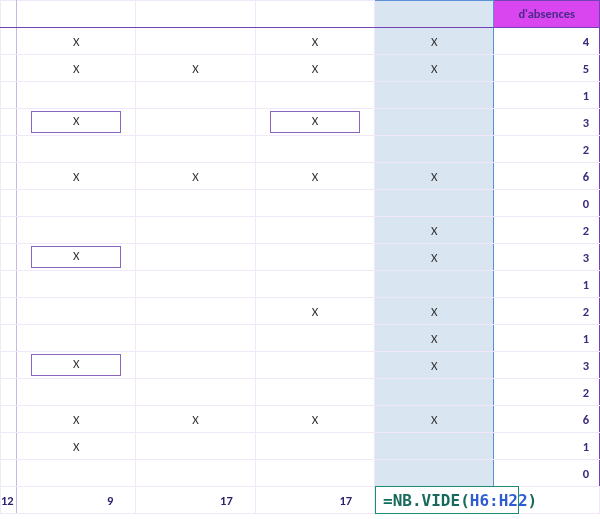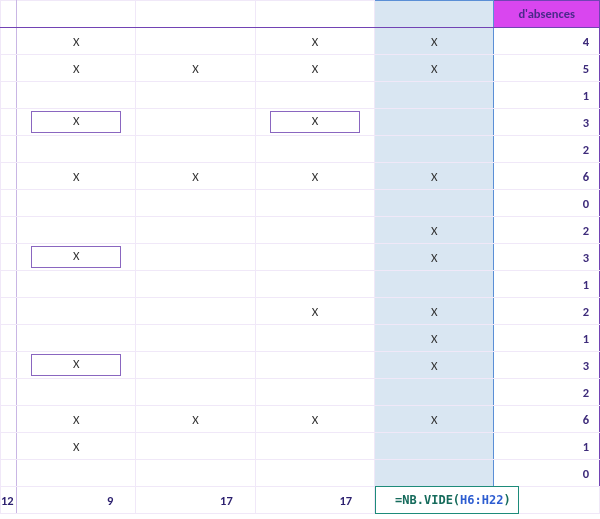--- a/index.html
+++ b/index.html
@@ -19,21 +19,21 @@
   .sel{background:#d9e6f2}
   .sel-lr{border-left:1px solid #5b8fd6;border-right:1px solid #5b8fd6}
   .sel-top{border-top:1px solid #5b8fd6}
   
   .box{display:inline-block;border:1px solid #8a66c0;padding:1px 0;width:88px;max-width:88px;height:18px;line-height:16px}
   
   .nb{color:#3d2b7a;font-weight:bold;text-align:right;padding-right:10px;border-right:1px solid #7243b4}
   
   .tot{color:#2b1f6e;font-weight:bold;text-align:right;padding-right:22px}
   
-  .formula-wrap{text-align:left;font-family:Consolas,Menlo,monospace;font-size:12px;padding-left:20px;position:relative}
+  .formula-wrap{text-align:left;font-family:Consolas,Menlo,monospace;font-size:16px;padding-left:8px;position:relative}
   .formula-box{position:absolute;left:0;top:-1px;bottom:-1px;width:142px;border:1.5px solid #1d8b7a;pointer-events:none}
   .tok-fn{color:#166b5c;font-weight:bold}
   .tok-ref{color:#2d5dd1;font-weight:bold}
   .tok-punc{color:#166b5c;font-weight:bold}
   
   td.sliver,th.sliver{border-right:1px solid #c9b6e4}
   
   .cut{overflow:hidden}
   .cut .dtxt{position:relative;top:-10px}
 </style>

